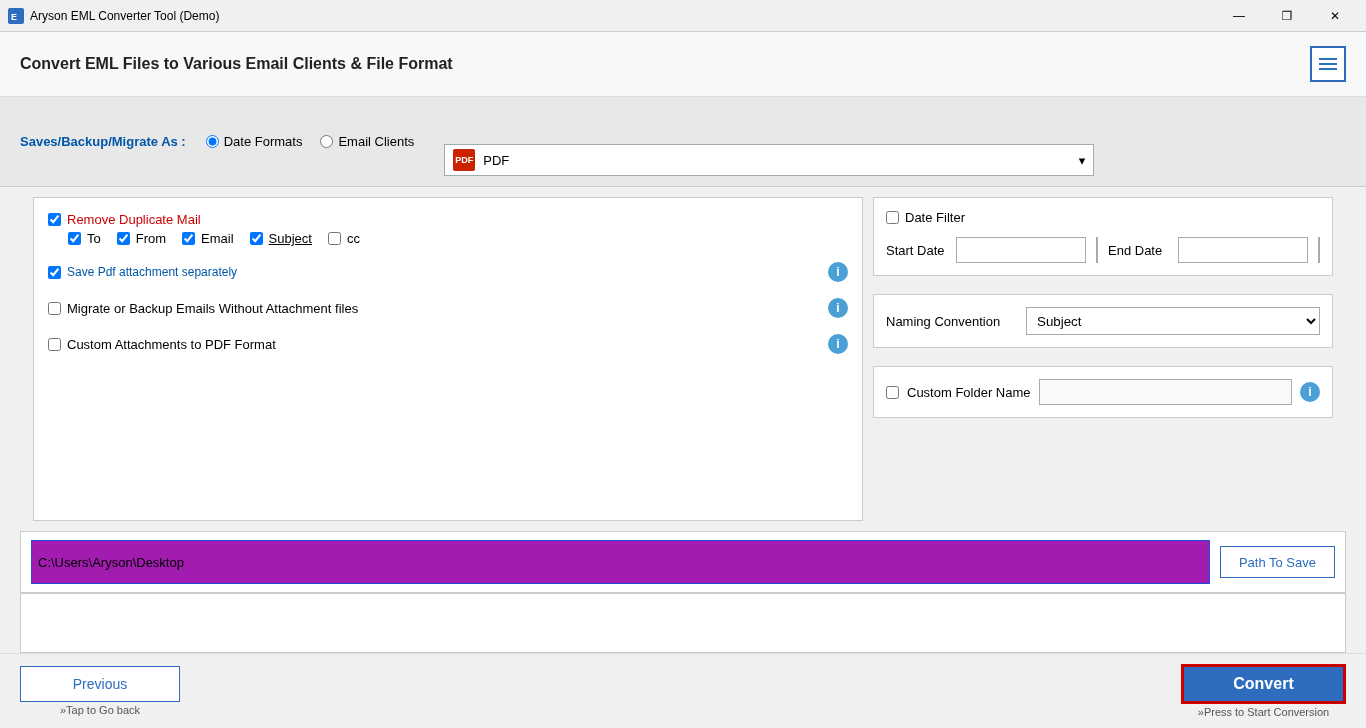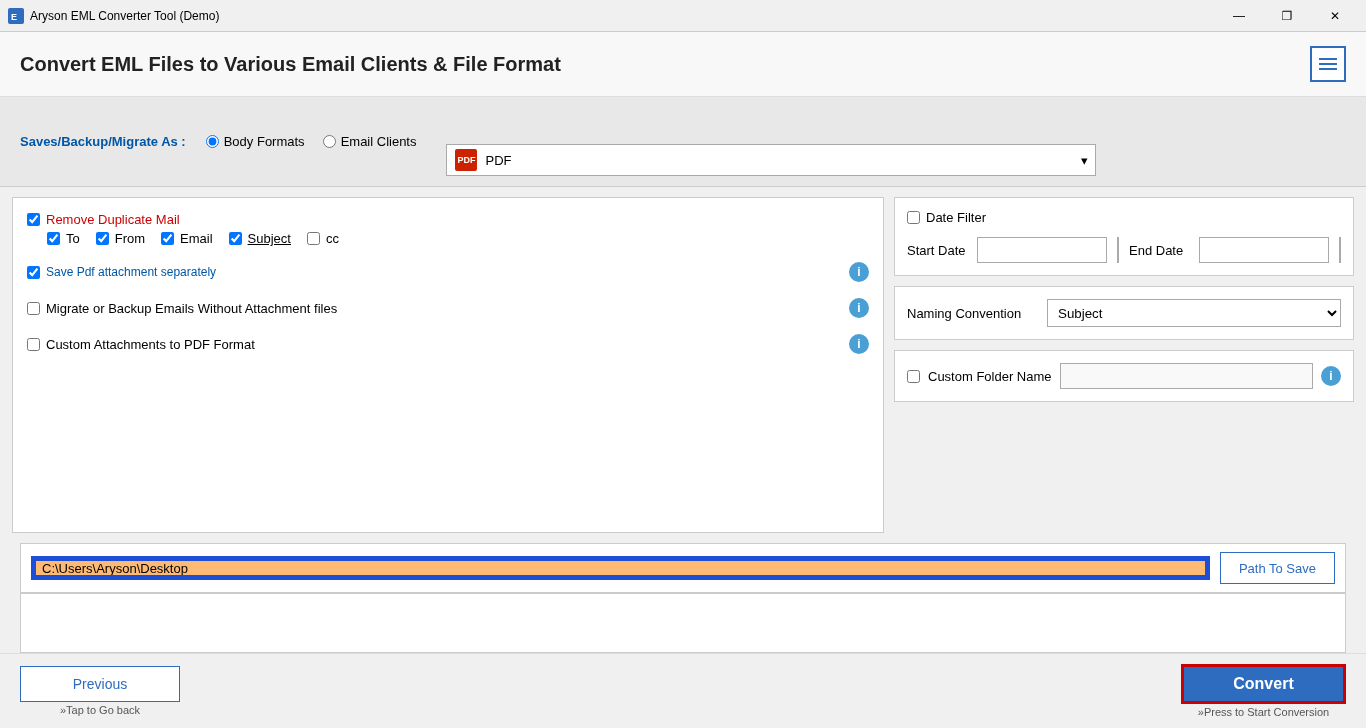--- a/index.html
+++ b/index.html
@@ -62,21 +62,21 @@
     
     .app-header {
       background: #f8f8f8;
       padding: 14px 20px;
       display: flex;
       align-items: center;
       justify-content: space-between;
       border-bottom: 1px solid #ddd;
     }
     .app-title {
-      font-size: 20px;
+      font-size: 16px;
       font-weight: bold;
       color: #222;
     }
     .menu-icon-btn {
       width: 36px;
       height: 36px;
       border: 2px solid #2d6cbf;
       background: white;
       cursor: pointer;
       display: flex;
@@ -148,39 +148,39 @@
       font-weight: bold;
       display: flex;
       align-items: center;
       justify-content: center;
       border-radius: 2px;
     }
 
     
     .options-panel {
       flex: 1;
-      margin: 10px 12px;
+      margin: 10px 33px;
       display: flex;
       gap: 10px;
       min-height: 0;
     }
     .left-panel {
       flex: 1;
       border: 1px solid #ccc;
       background: white;
       padding: 14px;
       display: flex;
       flex-direction: column;
       gap: 16px;
     }
     .right-panel {
       width: 460px;
       display: flex;
       flex-direction: column;
-      gap: 10px;
+      gap: 18px;
     }
 
     .checkbox-row {
       display: flex;
       align-items: center;
       gap: 6px;
     }
     .checkbox-label { cursor: pointer; }
     .red-label { color: #cc0000; font-size: 13px; }
     .blue-label { color: #0057a8; font-size: 12px; }
@@ -285,24 +285,24 @@
       margin: 0 20px;
       display: flex;
       align-items: center;
       gap: 10px;
       background: white;
       border: 1px solid #ccc;
       padding: 8px 10px;
     }
     .path-input {
       flex: 1;
-      border: 5px solid #1d4ed8;
-      height: 24px;
+      border: 1px solid #1d4ed8;
+      height: 44px;
       padding: 0 6px;
-      background: #fdba74;
+      background: #a21caf;
       font-size: 13px;
     }
     .path-to-save-btn {
       height: 32px;
       padding: 0 18px;
       border: 1px solid #2d6cbf;
       background: white;
       color: #2d6cbf;
       cursor: pointer;
       font-size: 13px;
@@ -400,21 +400,21 @@
       <div class="menu-line"></div>
       <div class="menu-line"></div>
     </button>
   </div>
 
   <div class="saves-row">
     <span class="saves-label">Saves/Backup/Migrate As :</span>
     <div class="radio-group">
       <label class="radio-item">
         <input type="radio" name="saveType" checked="" style="">
-        <span>Body Formats</span>
+        <span>Date Formats</span>
       </label>
       <label class="radio-item">
         <input type="radio" name="saveType" style="">
         <span>Email Clients</span>
       </label>
     </div>
     <div class="format-dropdown-wrapper">
       <div class="format-dropdown">
         <div class="format-dropdown-left">
           <div class="pdf-icon">PDF</div>

